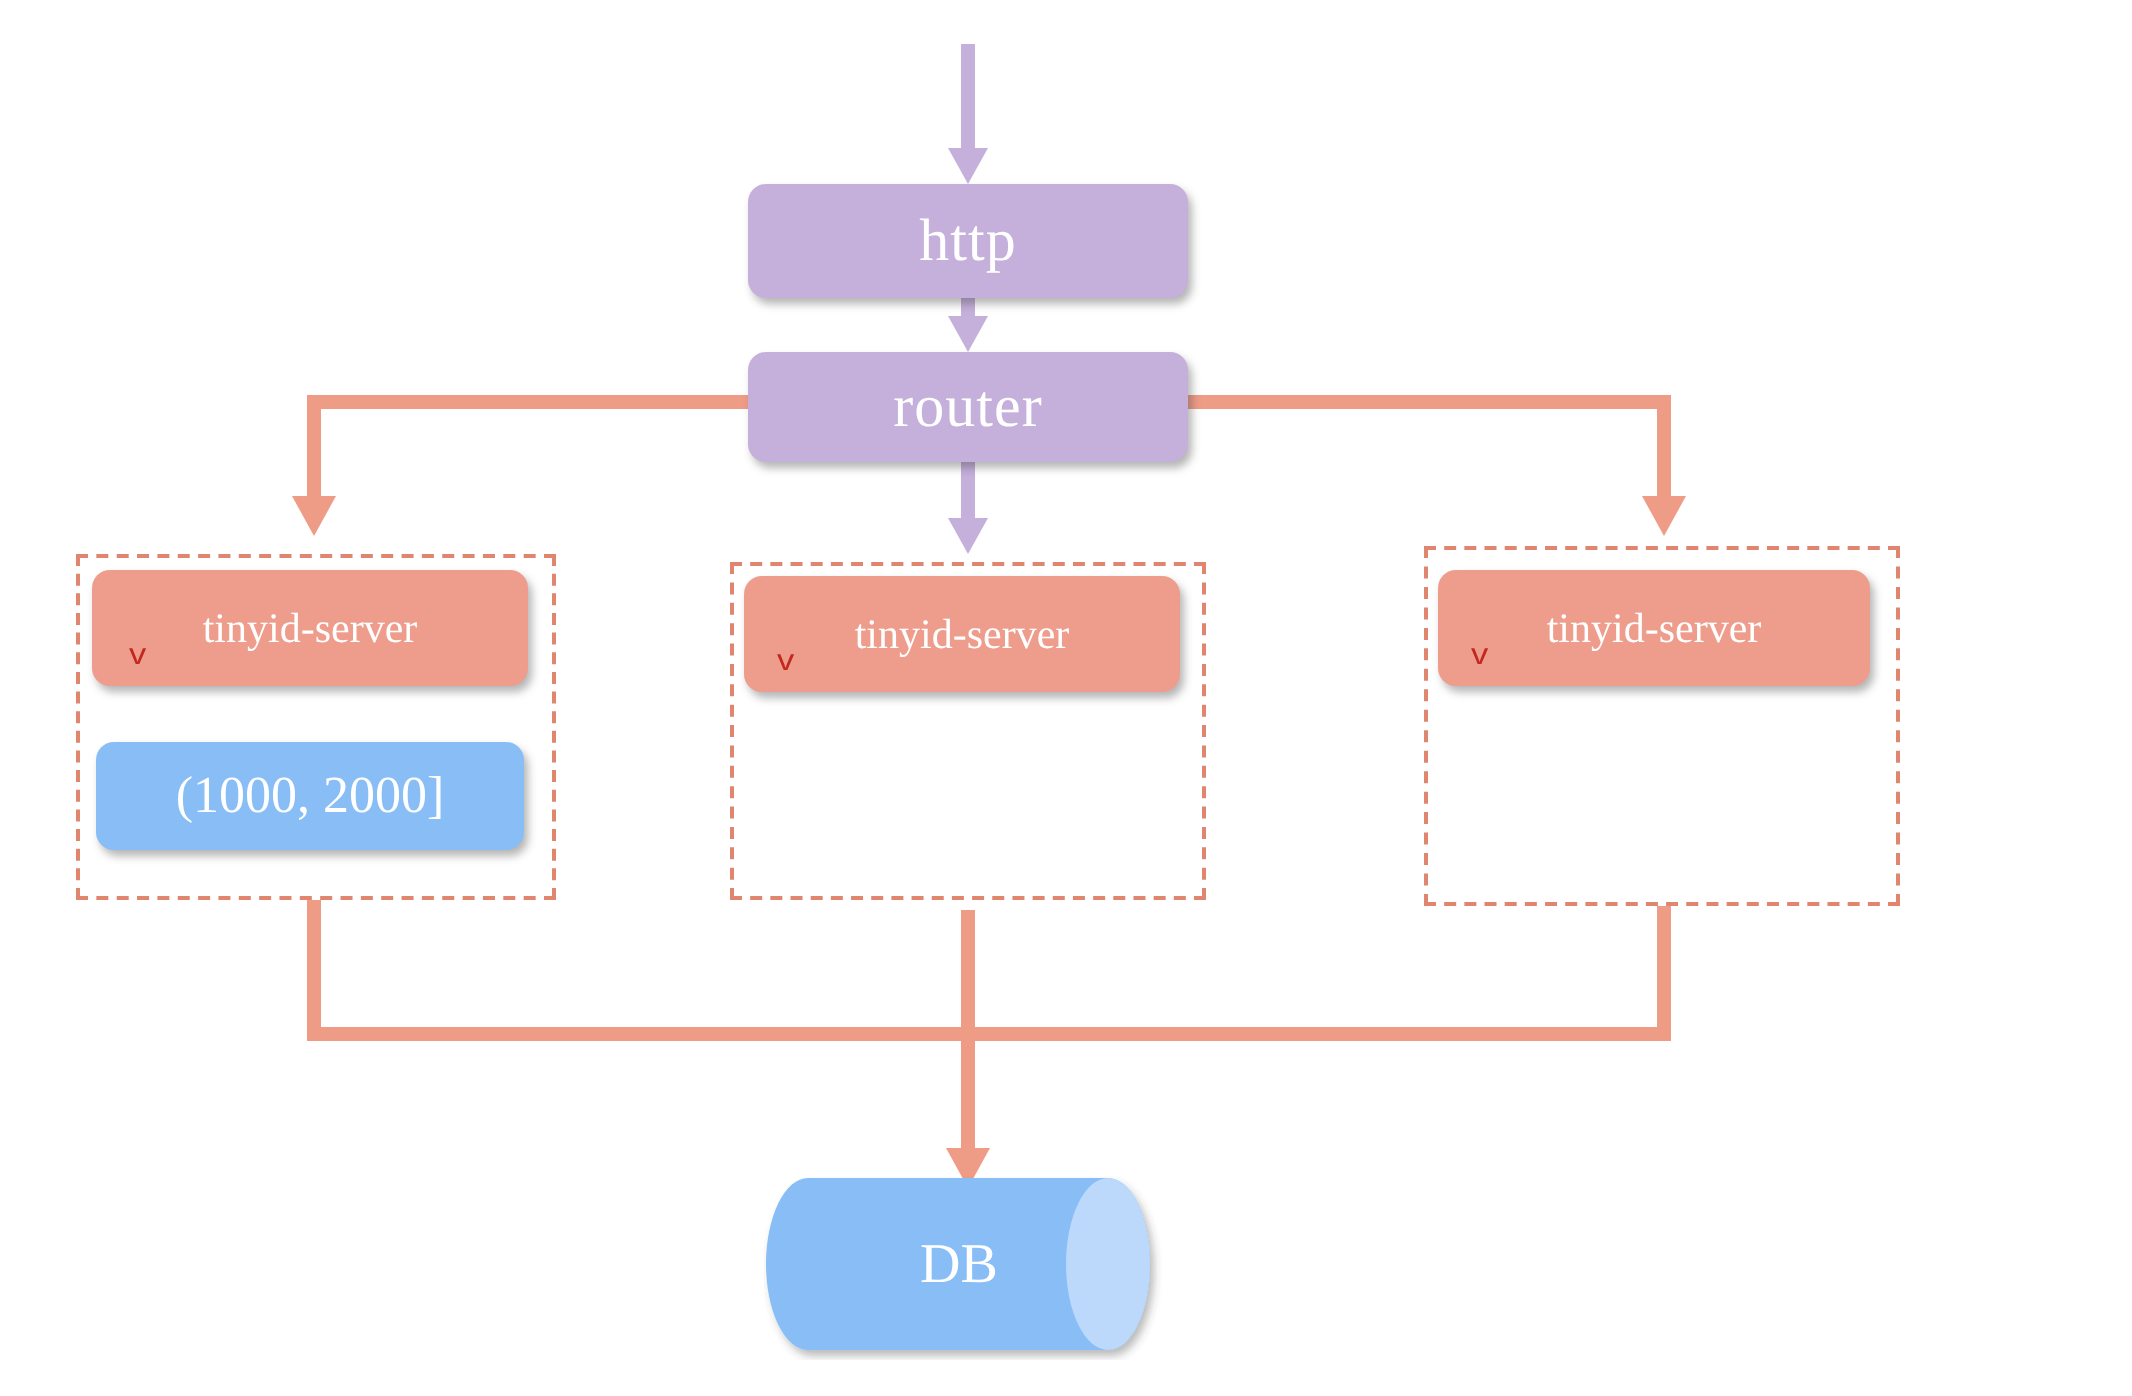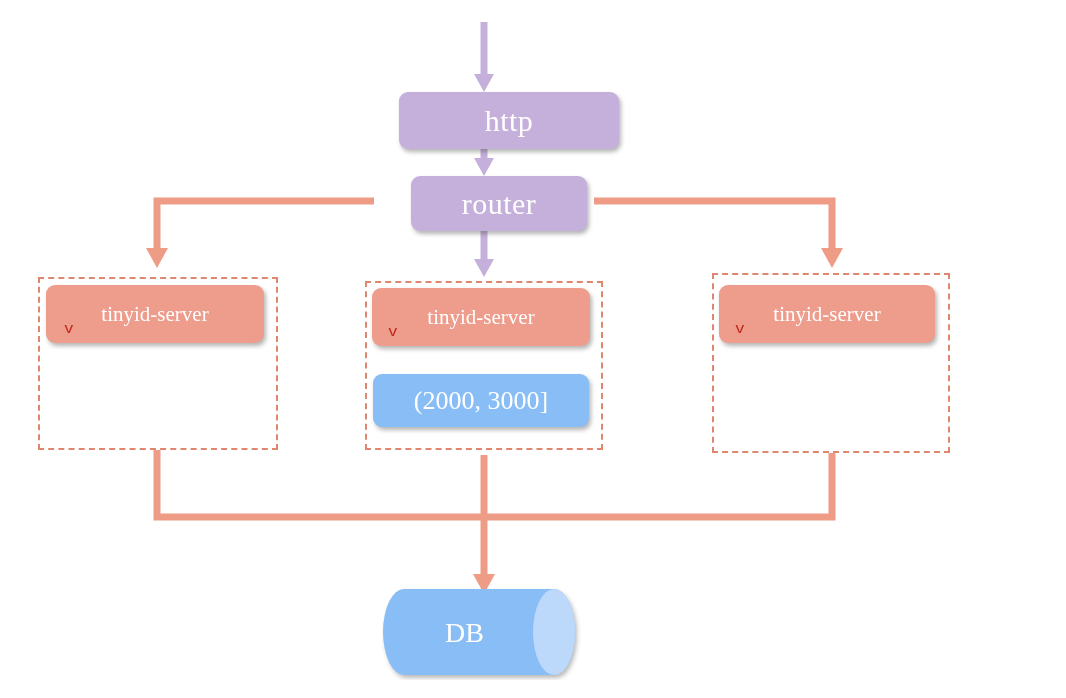--- a/index.html
+++ b/index.html
@@ -36,21 +36,20 @@
     text-align: center;
     line-height: 1;
     white-space: nowrap;
     border-radius: 9px;
     box-shadow: 2px 3px 4px rgba(60,60,60,0.38);
   }
   .node-http, .node-router {
     background: #c5afdb;
     font-size: 30px;
     letter-spacing: 0.5px;
-    margin-left: 25px;
   }
   .node-server {
     background: #ee9c8c;
     font-size: 21px;
   }
   .node-range {
     background: #88bdf6;
     font-size: 26px;
   }
   .group {
@@ -124,46 +123,46 @@
     <g>
       <line x1="484" y1="455" x2="484" y2="578" stroke="#ef9c87" stroke-width="7"></line>
       <polygon points="484,594 473,574 495,574" fill="#ef9c87"></polygon>
     </g>
   </svg>
 
   <div class="node node-http" style="left:374px; top:92px; width:220px; height:57px;">
     <span>http</span>
   </div>
 
-  <div class="node node-router" style="left:386px; top:176px; width:176px; height:55px;">
+  <div class="node node-router" style="left:374px; top:176px; width:220px; height:55px;">
     <span>router</span>
   </div>
 
   <div class="group" style="left:38px; top:277px; width:240px; height:173px;"></div>
 
   <div class="server-wrap" style="left:46px; top:285px; width:218px; height:58px;">
     <div class="node node-server" style="left:0; top:0; width:218px; height:58px;">
       <span>tinyid-server</span>
     </div>
     <span class="spell-mark" style="left:19px; top:35px;">v</span>
   </div>
 
+  <div class="node node-range" style="left:48px; top:371px; width:214px; height:54px;">
+    <span>(1000, 2000]</span>
+  </div>
 
   <div class="group" style="left:365px; top:281px; width:238px; height:169px;"></div>
 
   <div class="server-wrap" style="left:372px; top:288px; width:218px; height:58px;">
     <div class="node node-server" style="left:0; top:0; width:218px; height:58px;">
       <span>tinyid-server</span>
     </div>
     <span class="spell-mark" style="left:17px; top:35px;">v</span>
   </div>
 
-  <div class="node node-range" style="left:373px; top:374px; width:216px; height:53px;">
-    <span>(2000, 3000]</span>
-  </div>
 
   <div class="group" style="left:712px; top:273px; width:238px; height:180px;"></div>
 
   <div class="server-wrap" style="left:719px; top:285px; width:216px; height:58px;">
     <div class="node node-server" style="left:0; top:0; width:216px; height:58px;">
       <span>tinyid-server</span>
     </div>
     <span class="spell-mark" style="left:17px; top:35px;">v</span>
   </div>
 
@@ -173,16 +172,16 @@
       <defs>
         <filter id="dbshadow" x="-20%" y="-20%" width="150%" height="160%">
           <feDropShadow dx="2" dy="3" stdDeviation="2" flood-color="#3c3c3c" flood-opacity="0.35"></feDropShadow>
         </filter>
       </defs>
       <g filter="url(#dbshadow)">
         <path d="M 22 1 L 172 1 A 21 43 0 0 1 172 87 L 22 87 A 21 43 0 0 1 22 1 Z" fill="#88bdf6"></path>
         <path d="M 172 1 A 21 43 0 0 0 172 87 A 21 43 0 0 0 172 1 Z" fill="#bcd9fb"></path>
       </g>
     </svg>
-    <span class="db-label" style="left:63px; top:31px;">DB</span>
+    <span class="db-label" style="left:78px; top:31px;">DB</span>
   </div>
 
 </div>
 
 </body></html>

